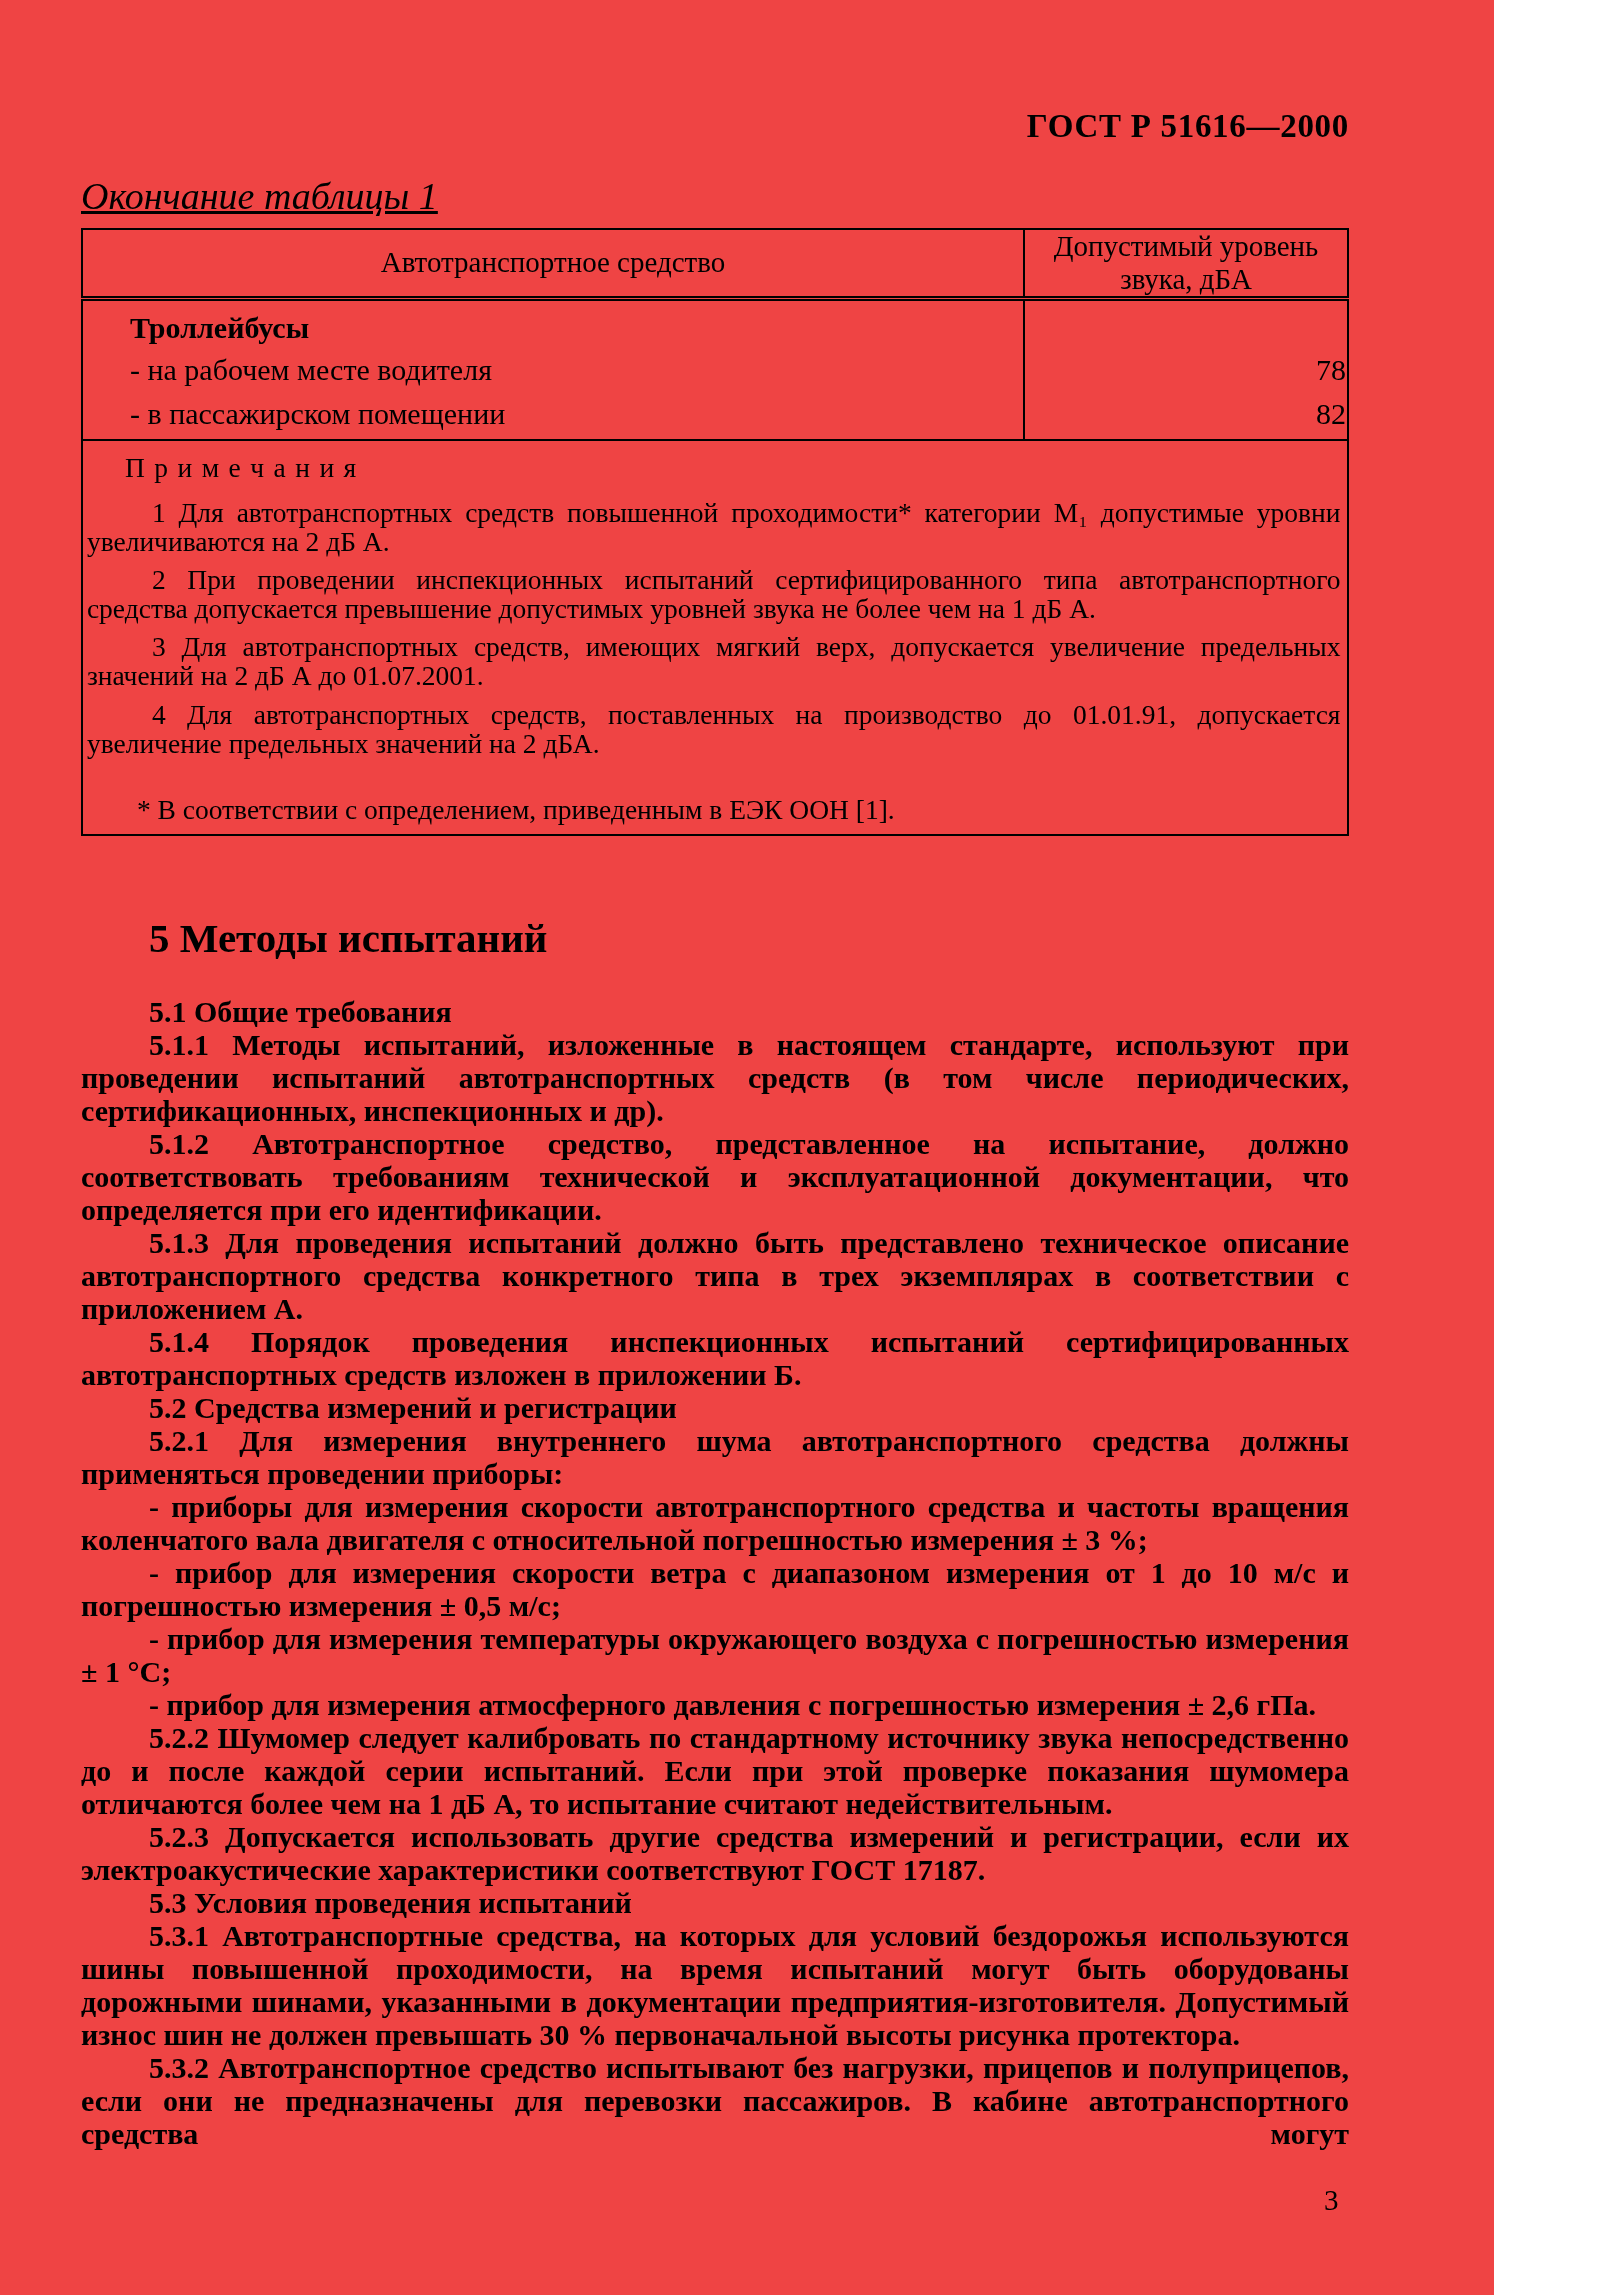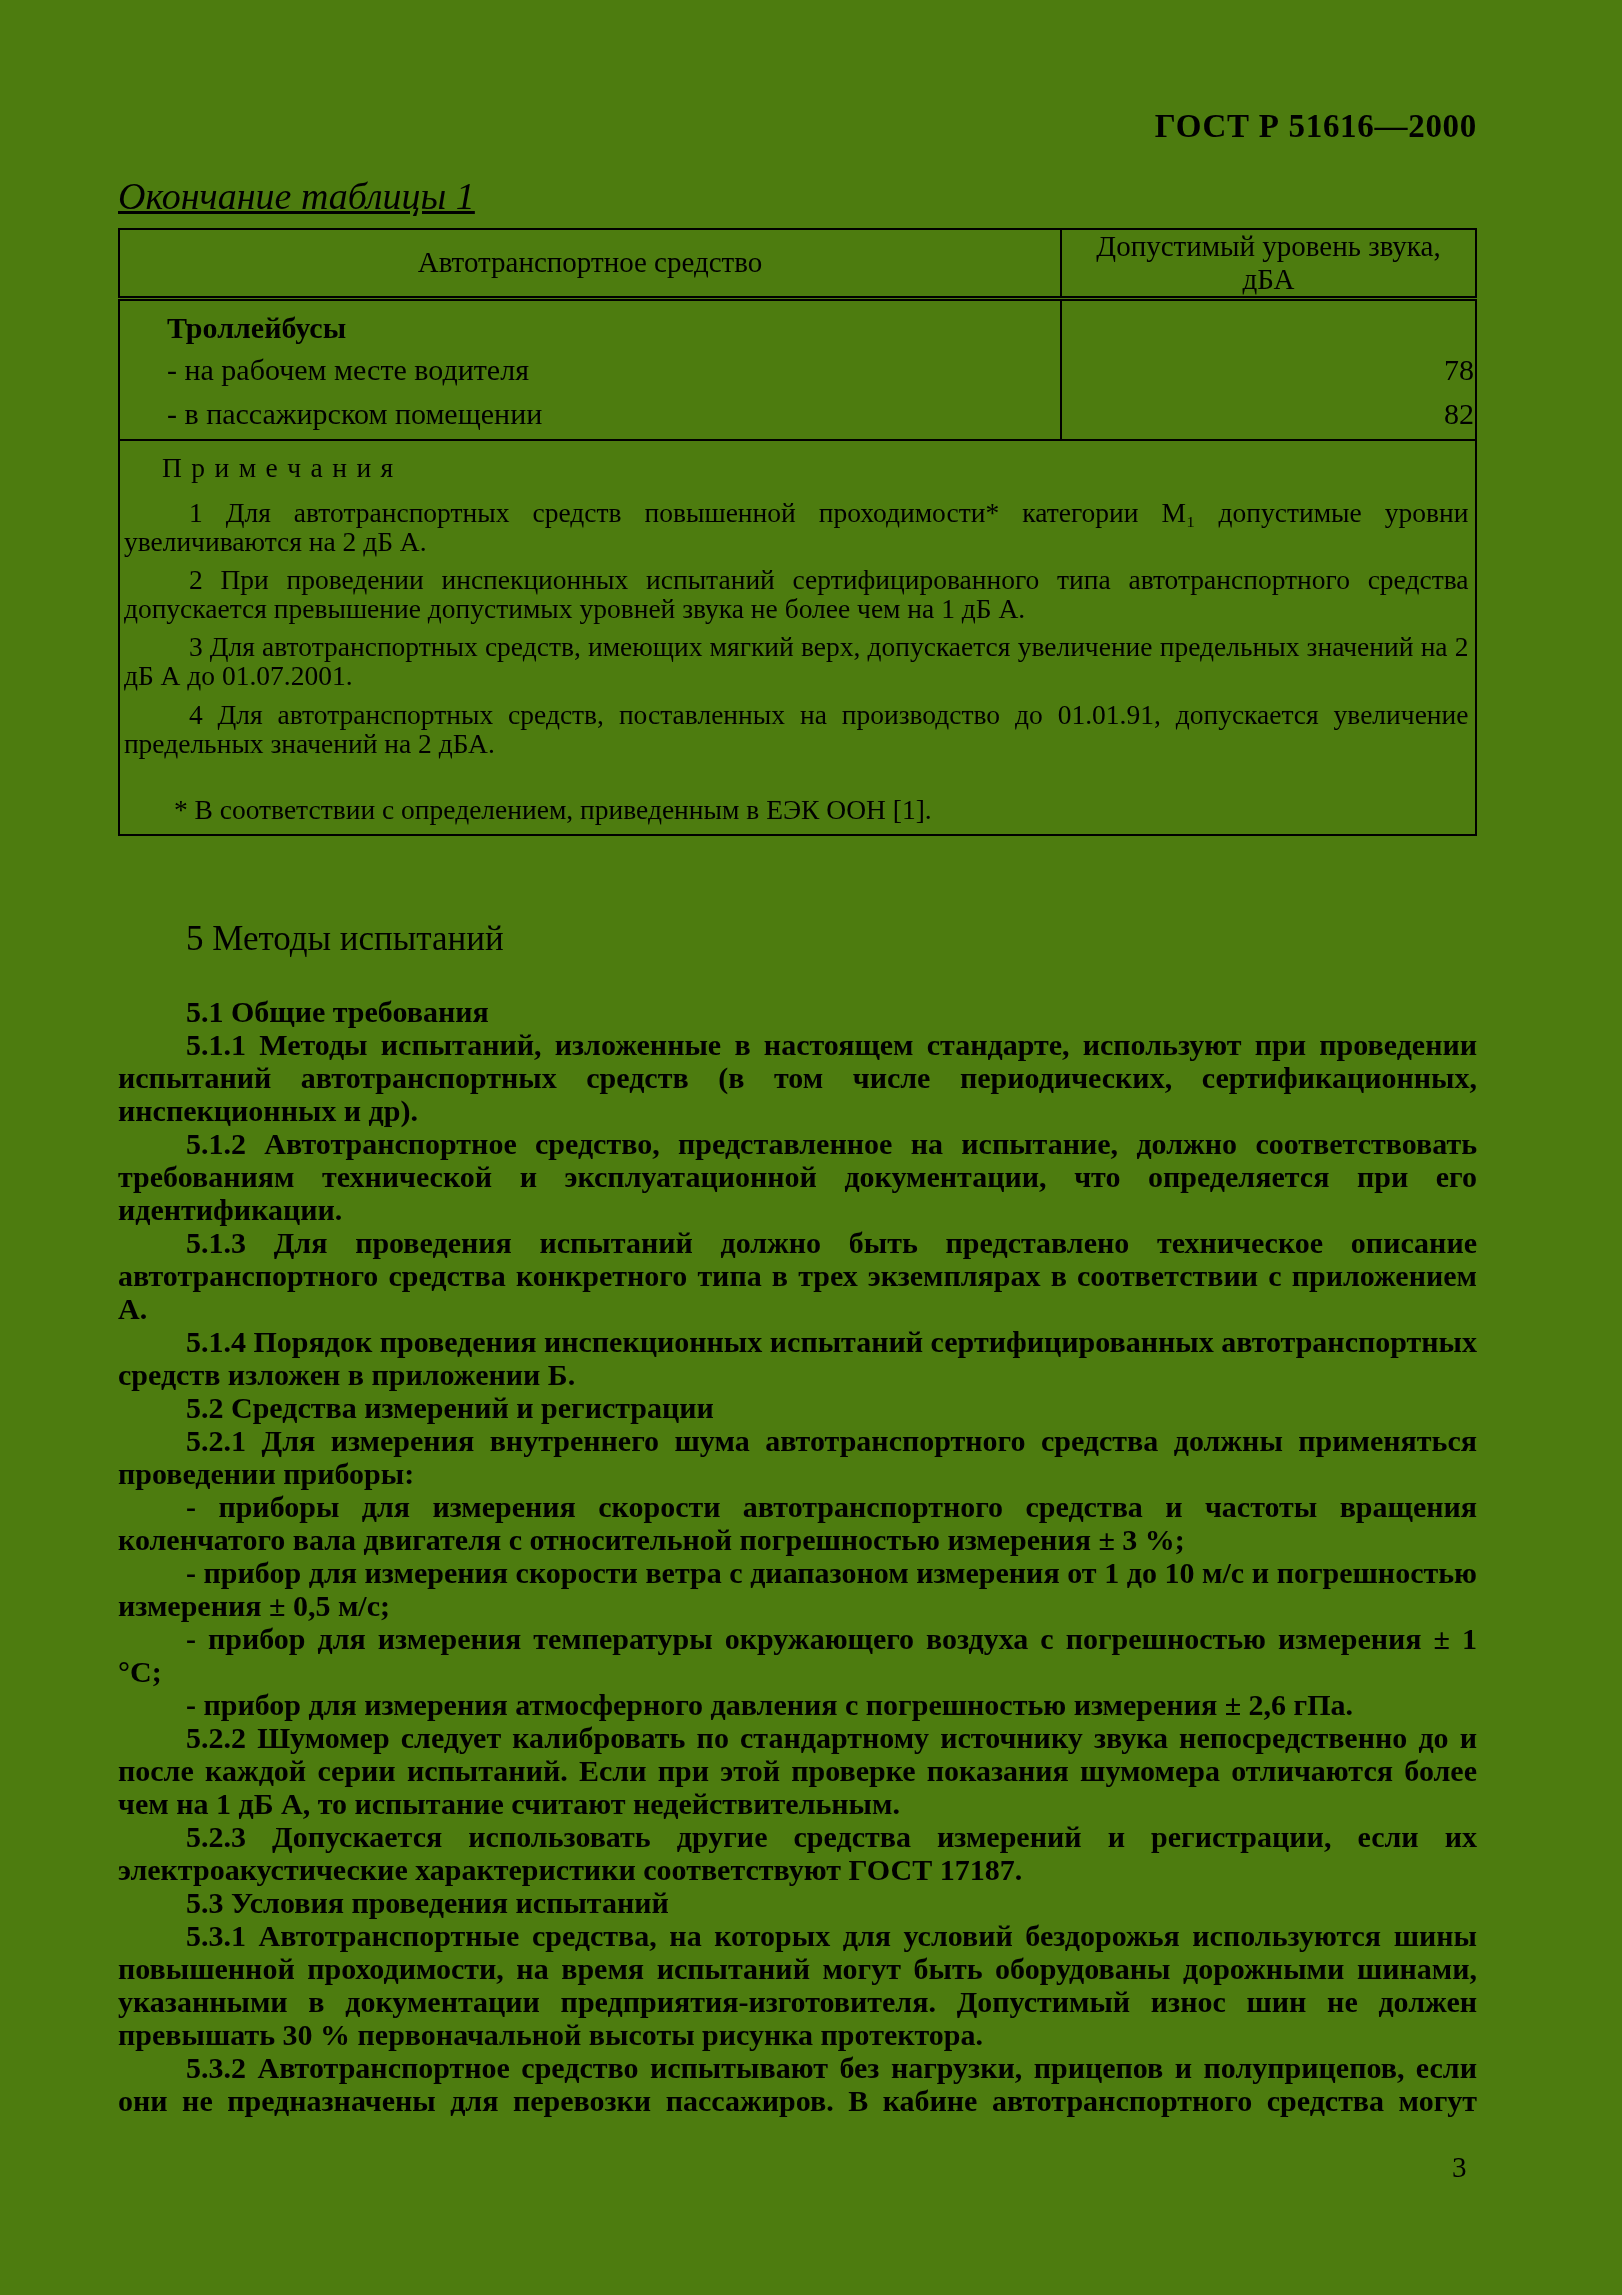--- a/index.html
+++ b/index.html
@@ -1,24 +1,24 @@
 <!DOCTYPE html>
 <html style="font-size:10.5px"><head>
 <meta charset="utf-8">
 <style>
   html,body{margin:0;padding:0;background:#ffffff;}
   .page{
     position:relative;
-    width:1622px;
+    width:1494px;
     height:2295px;
     box-sizing:border-box;
-    background:#4d7c0f;
+    background:#ef4444;
     color:#000;
     font-family:"Liberation Serif","DejaVu Serif",serif;
-    padding:110px 145px 0 118px;
+    padding:110px 145px 0 81px;
     overflow:hidden;
   }
   .doc-header{
     font-size:33px;
     font-weight:bold;
     text-align:right;
     line-height:33px;
     letter-spacing:0.7px;
   }
   .table-caption{
@@ -68,22 +68,22 @@
     text-indent:65px;
     margin:0 0 9.2px 0;
   }
   .footnote{
     font-size:27.5px;
     line-height:29px;
     text-indent:50px;
     margin:37px 0 0 0;
   }
   .sec-title{
-    font-size:35px;
-    font-weight:normal;
+    font-size:41px;
+    font-weight:bold;
     margin:84px 0 38px 0;
     text-indent:68px;
     line-height:37px;
   }
   .sub-title{
     font-size:30px;
     font-weight:bold;
     line-height:33px;
     margin:0;
     text-indent:68px;

